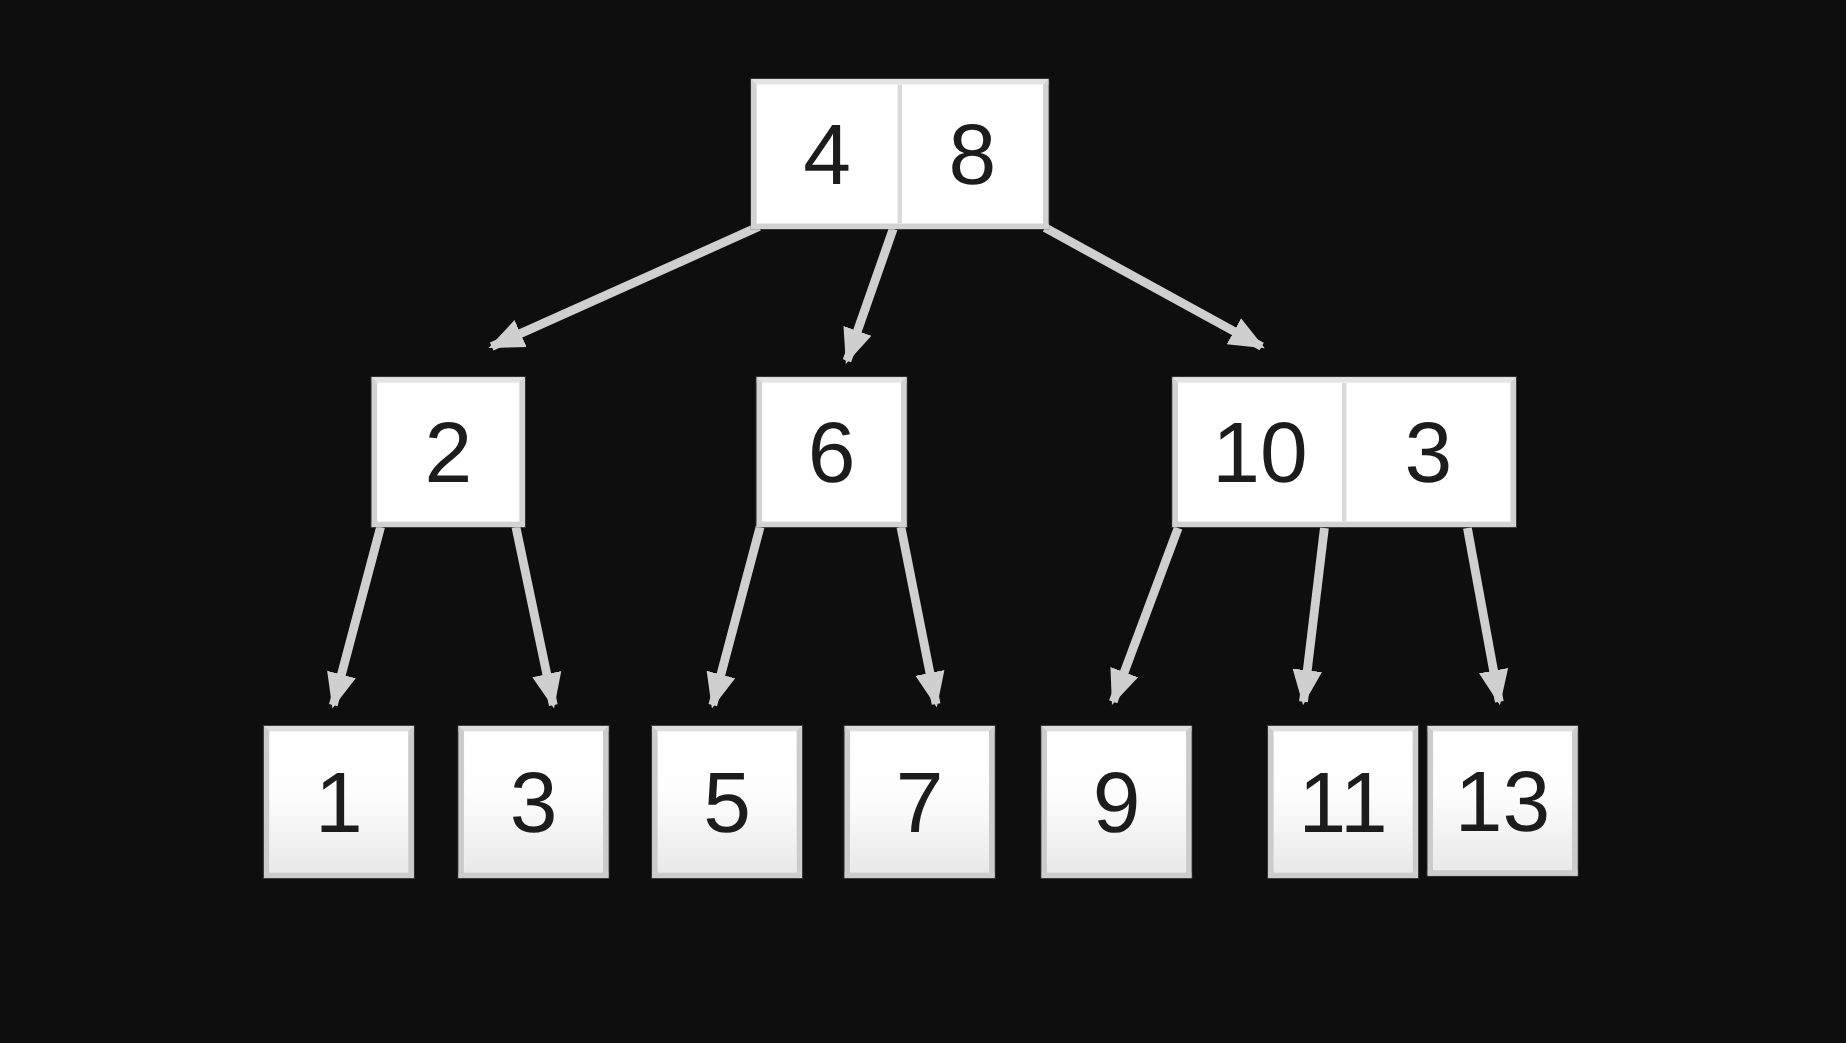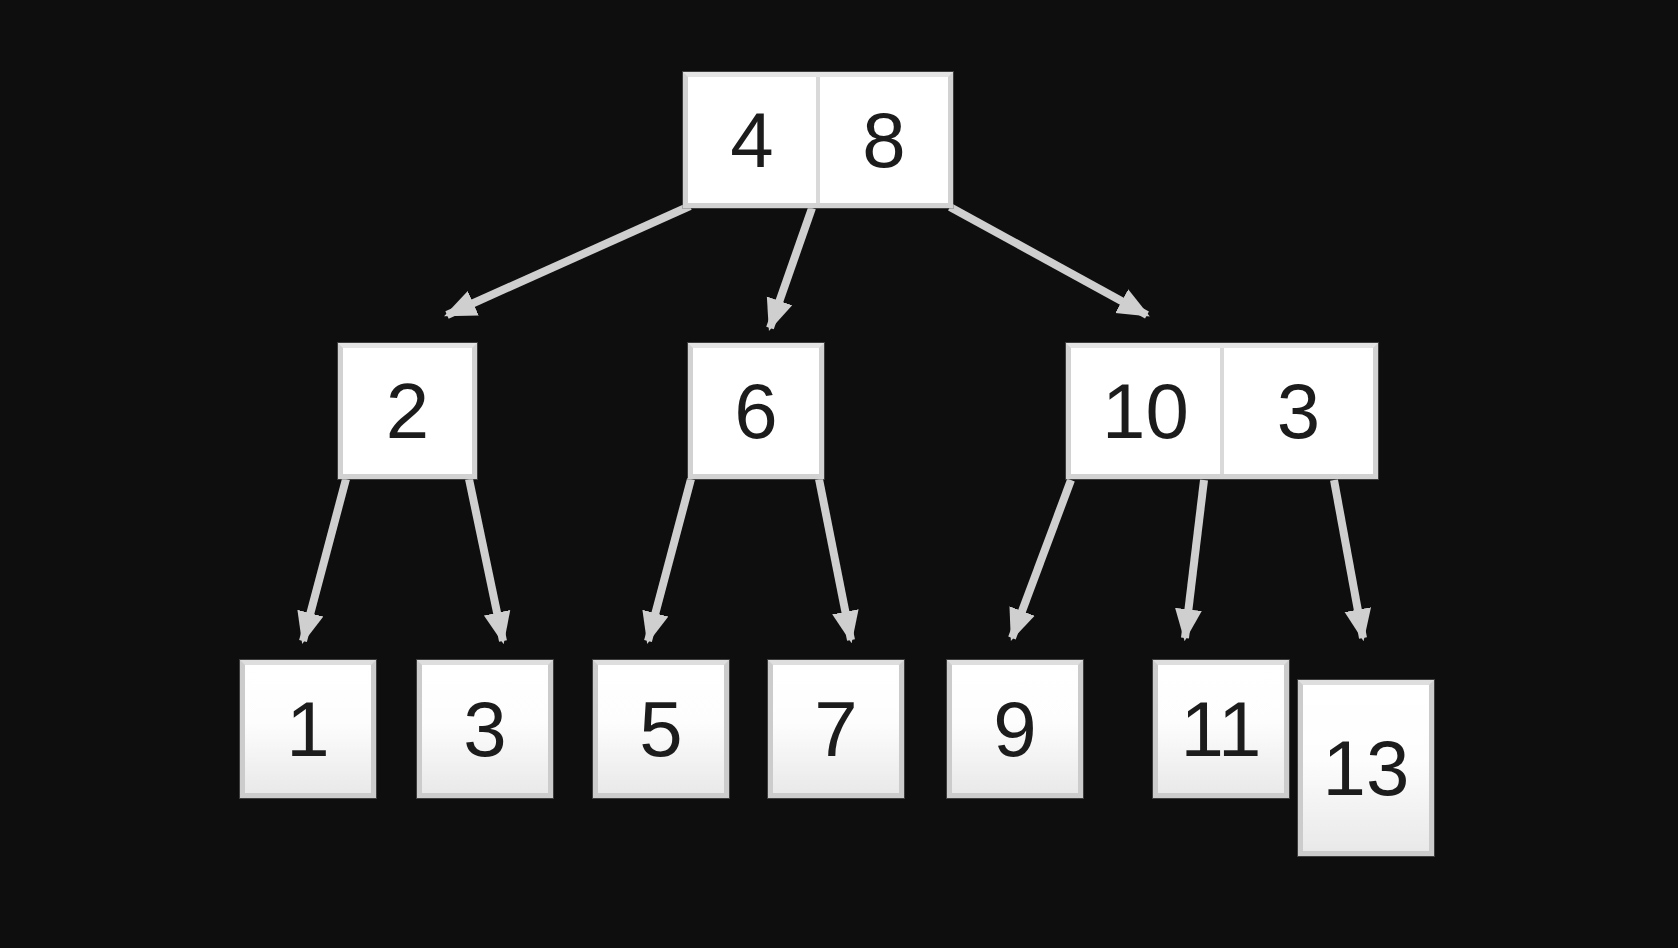--- a/index.html
+++ b/index.html
@@ -96,17 +96,17 @@
   </div>
 
   <div class="node leaf" style="left:947px;top:660px;width:136px;height:138px;">
     <div class="cell">9</div>
   </div>
 
   <div class="node leaf" style="left:1125px;top:660px;width:136px;height:138px;margin-left:28px;">
     <div class="cell">11</div>
   </div>
 
-  <div class="node leaf" style="left:1298px;top:680px;width:136px;height:176px;text-align:center;">
+  <div class="node leaf" style="left:1298px;top:660px;width:136px;height:136px;text-align:center;">
     <div class="cell">13</div>
   </div>
 
 </div>
 
 </body></html>

